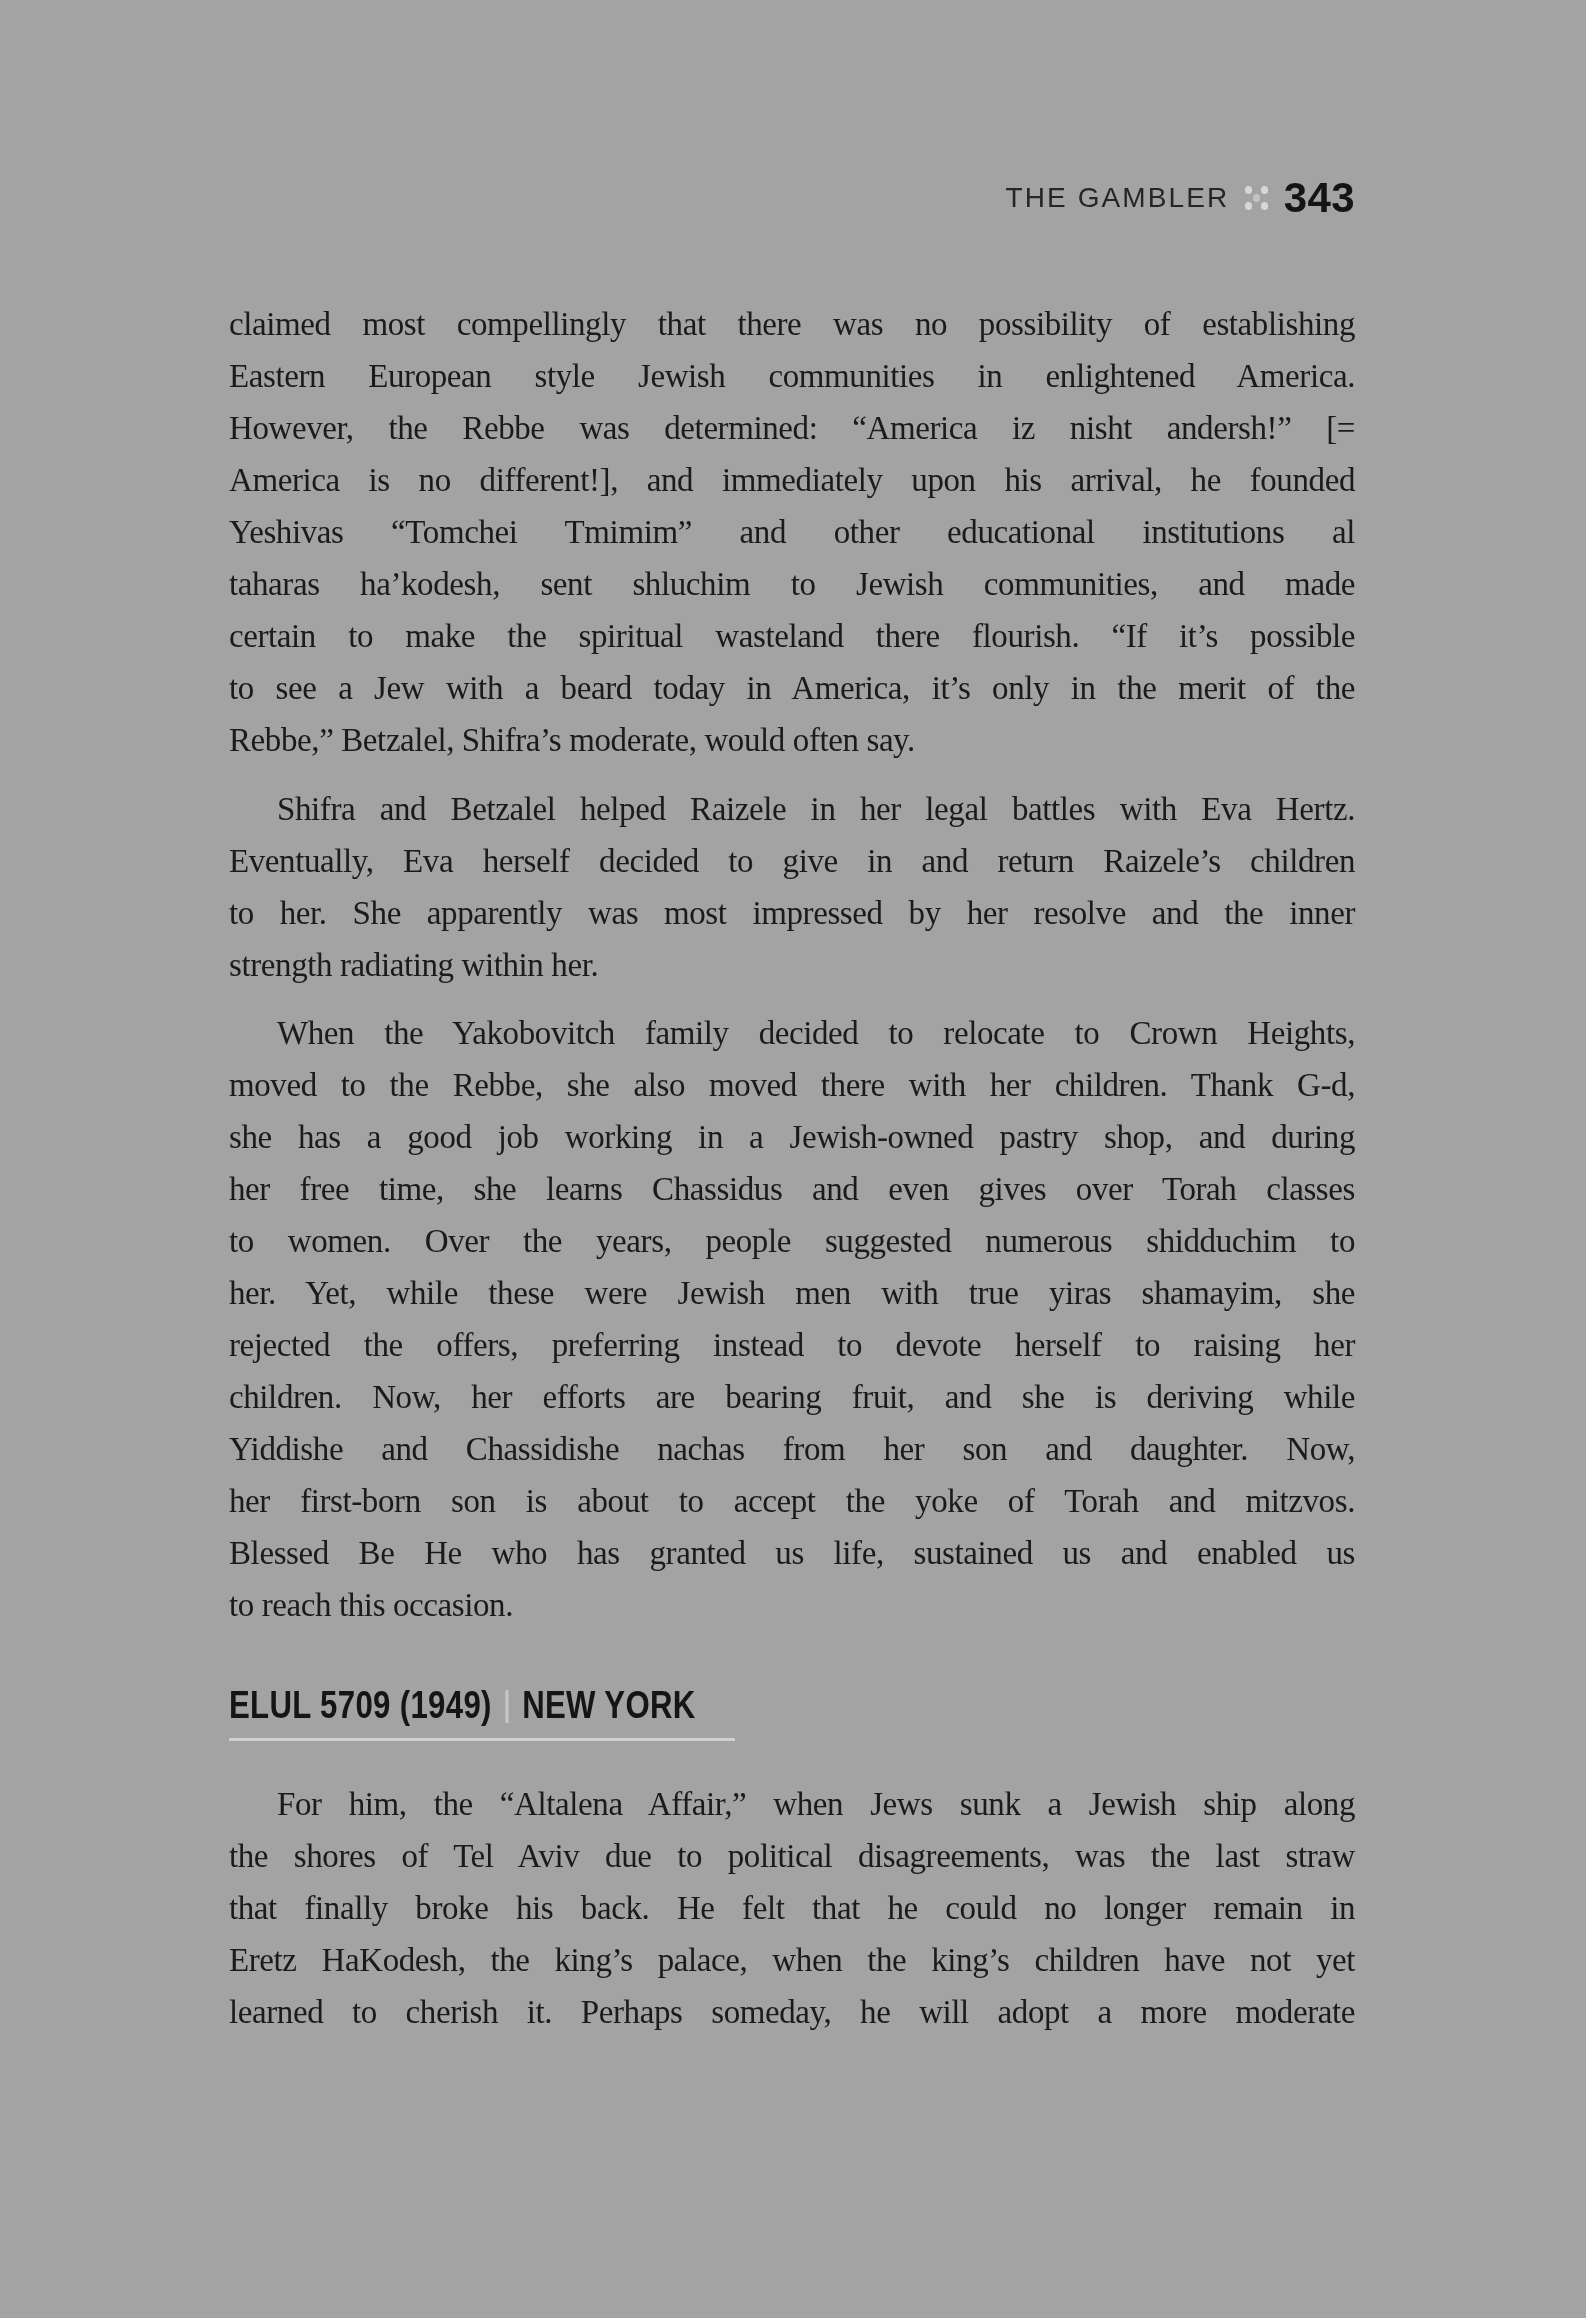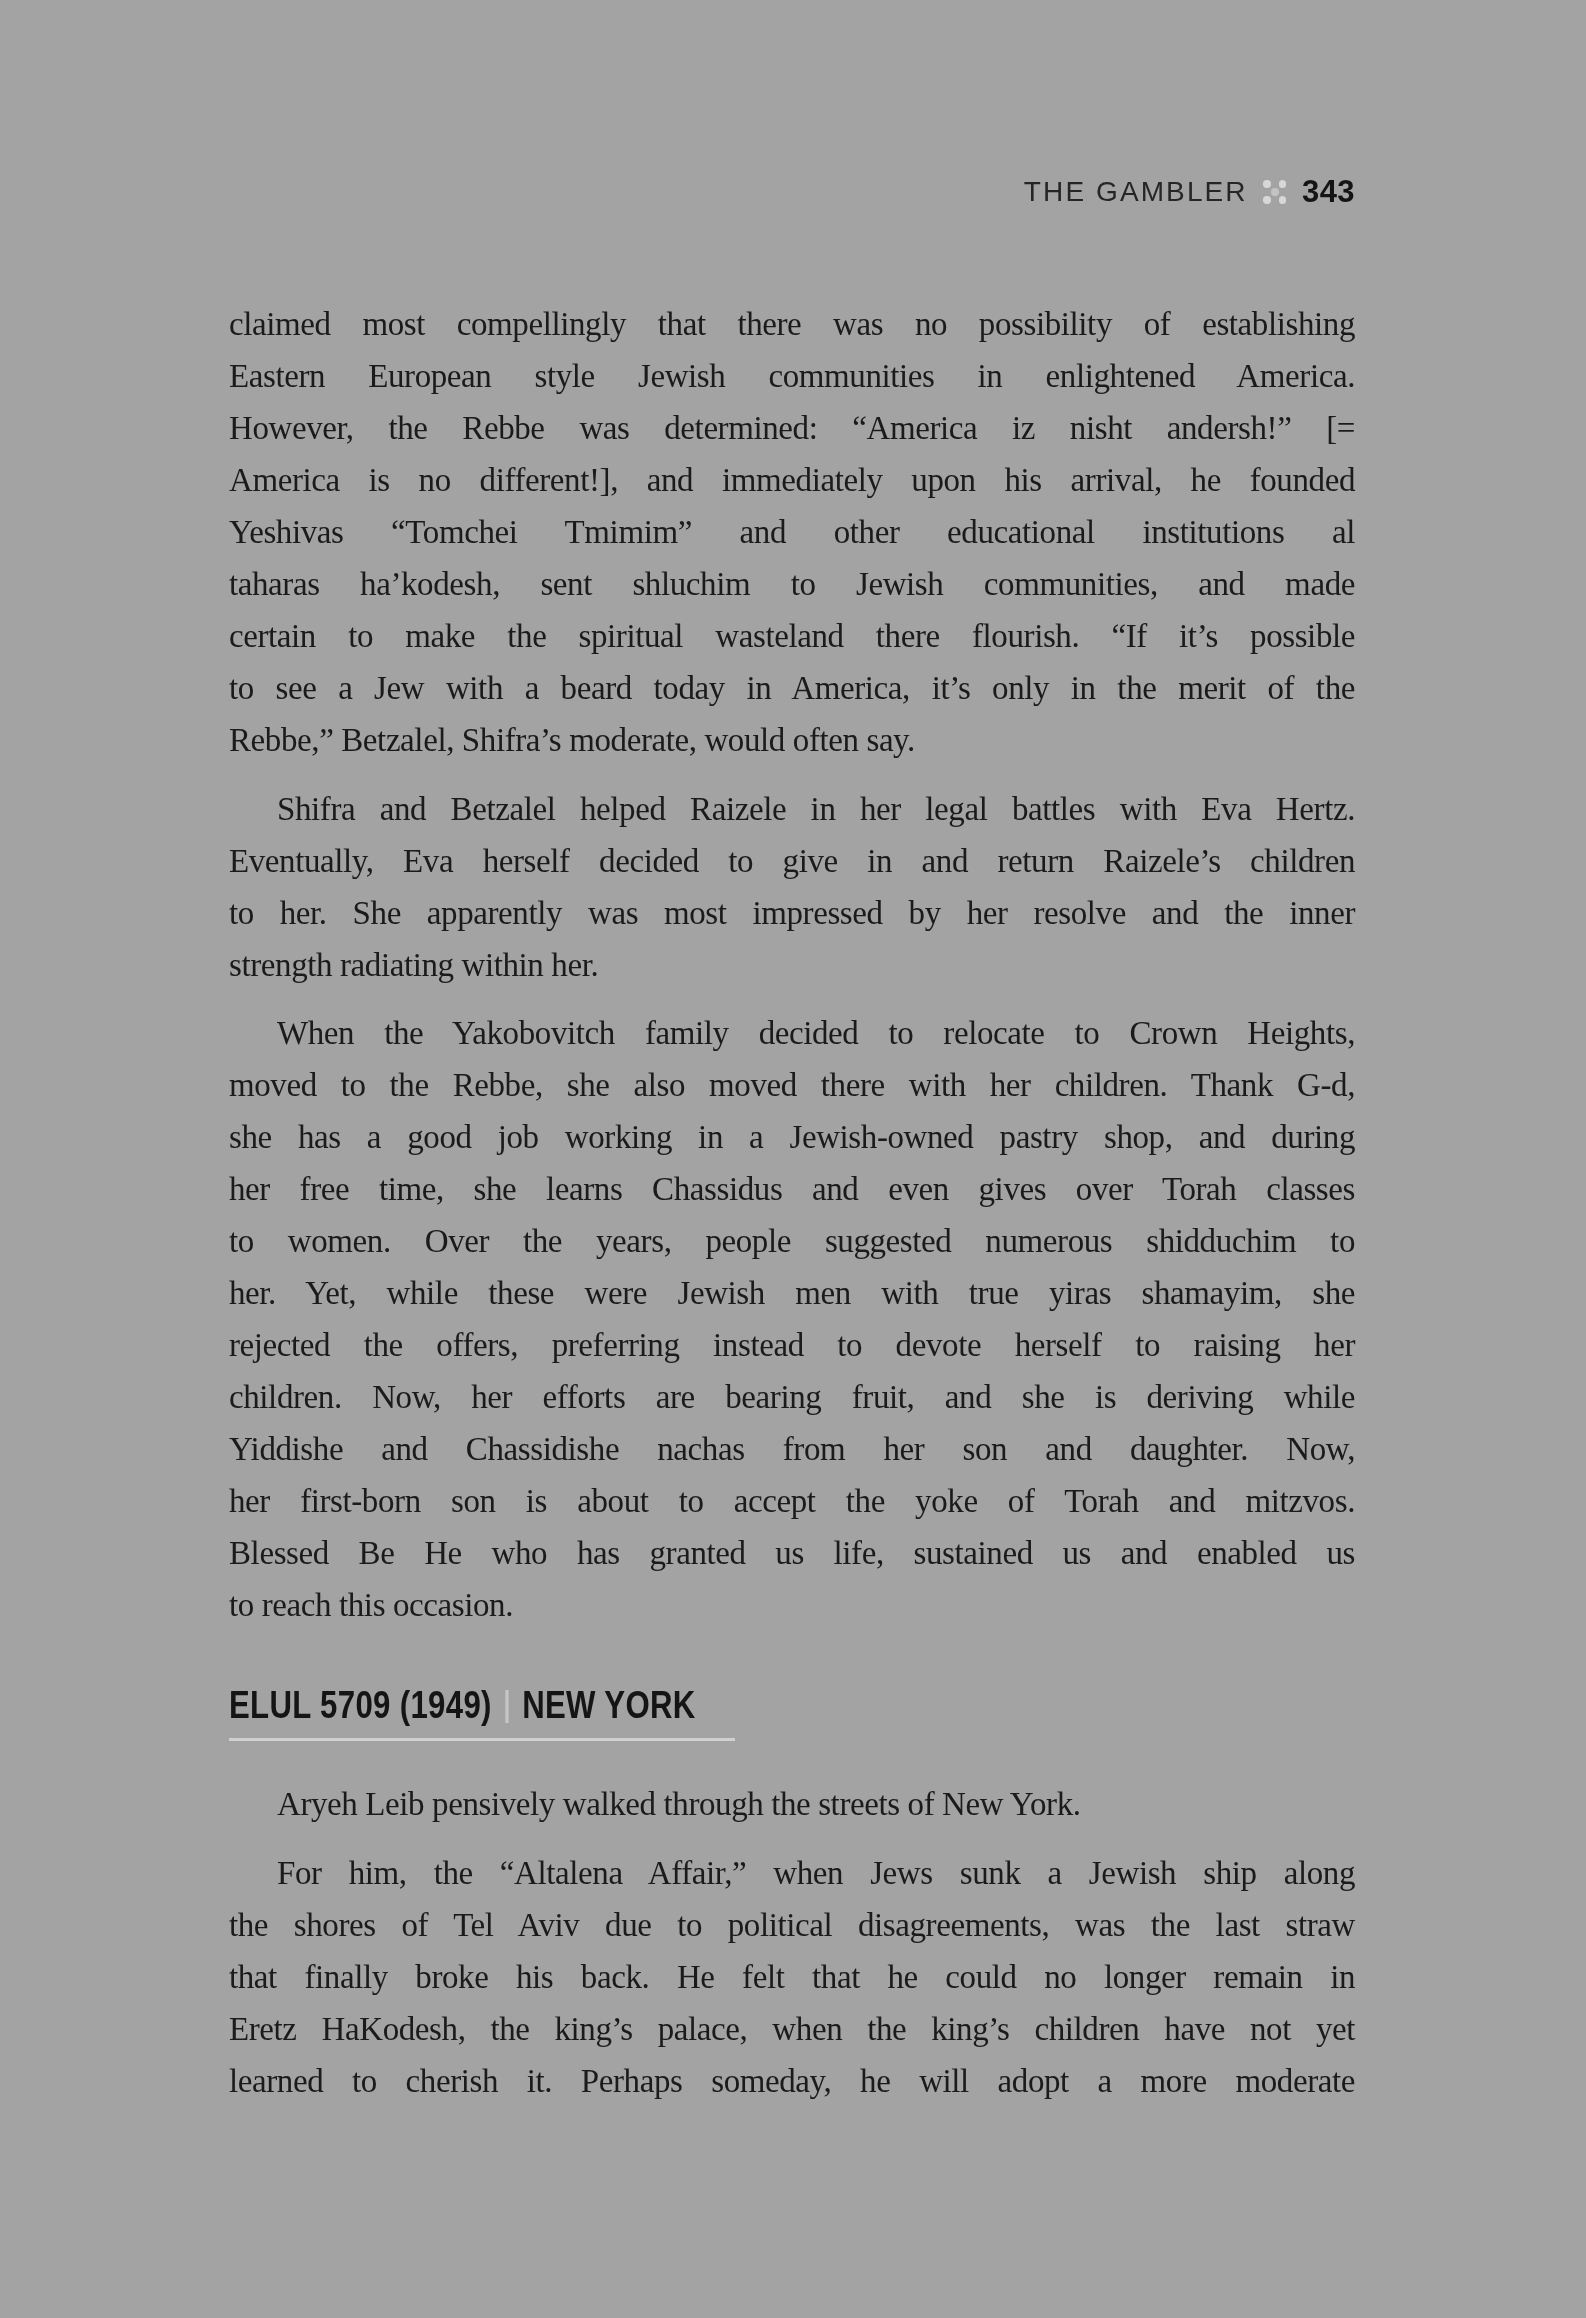--- a/index.html
+++ b/index.html
@@ -18,21 +18,21 @@
   }
   .book-title{
     font-size:28px;font-weight:400;letter-spacing:2.1px;color:var(--header-text);
     white-space:nowrap;
   }
   .dice{position:relative;width:26.4px;height:26.4px;flex:0 0 auto;}
   .dice i{position:absolute;width:7.4px;height:7.4px;border-radius:50%;background:var(--dice-dot);}
   .dice .d1{left:1.7px;top:1.7px;} .dice .d2{right:1.7px;top:1.7px;}
   .dice .d3{left:1.7px;bottom:1.7px;} .dice .d4{right:1.7px;bottom:1.7px;}
   .dice .d5{left:9.5px;top:9.5px;background:var(--dice-dot-center);}
-  .page-number{font-size:31px;font-weight:700;color:#141414;letter-spacing:0.4px;}
+  .page-number{font-size:42px;font-weight:700;color:#141414;letter-spacing:0.4px;}
 
   
   .page-body{
     position:absolute;left:229px;top:286px;width:1126px;
     font-family:"Liberation Serif",serif;font-size:33px;line-height:52px;
     letter-spacing:-0.4px;color:var(--text);margin-top:12px;
   }
   .paragraph + .paragraph{margin-top:16.5px;}
   .text-line{text-align:justify;text-align-last:justify;}
   .text-line.line-left{text-align-last:left;}
@@ -115,23 +115,20 @@
         <span class="heading-scale">
           <span>ELUL 5709 (1949)</span><span class="heading-divider"></span><span>NEW YORK</span>
         </span>
       </div>
       <div class="heading-rule"></div>
     </div>
 
     <section class="narrative-bottom">
       <div>
           <div class="paragraph indent">
-            <div class="text-line line-left"><span>Aryeh Leib pensively walked through the streets of New York.</span></div>
-          </div>
-          <div class="paragraph indent">
             <div class="text-line"><span>For him, the “Altalena Affair,” when Jews sunk a Jewish ship along</span></div>
             <div class="text-line"><span>the shores of Tel Aviv due to political disagreements, was the last straw</span></div>
             <div class="text-line"><span>that finally broke his back. He felt that he could no longer remain in</span></div>
             <div class="text-line"><span>Eretz HaKodesh, the king’s palace, when the king’s children have not yet</span></div>
             <div class="text-line"><span>learned to cherish it. Perhaps someday, he will adopt a more moderate</span></div>
           </div>
         </div>
     </section>
 
   </main>

